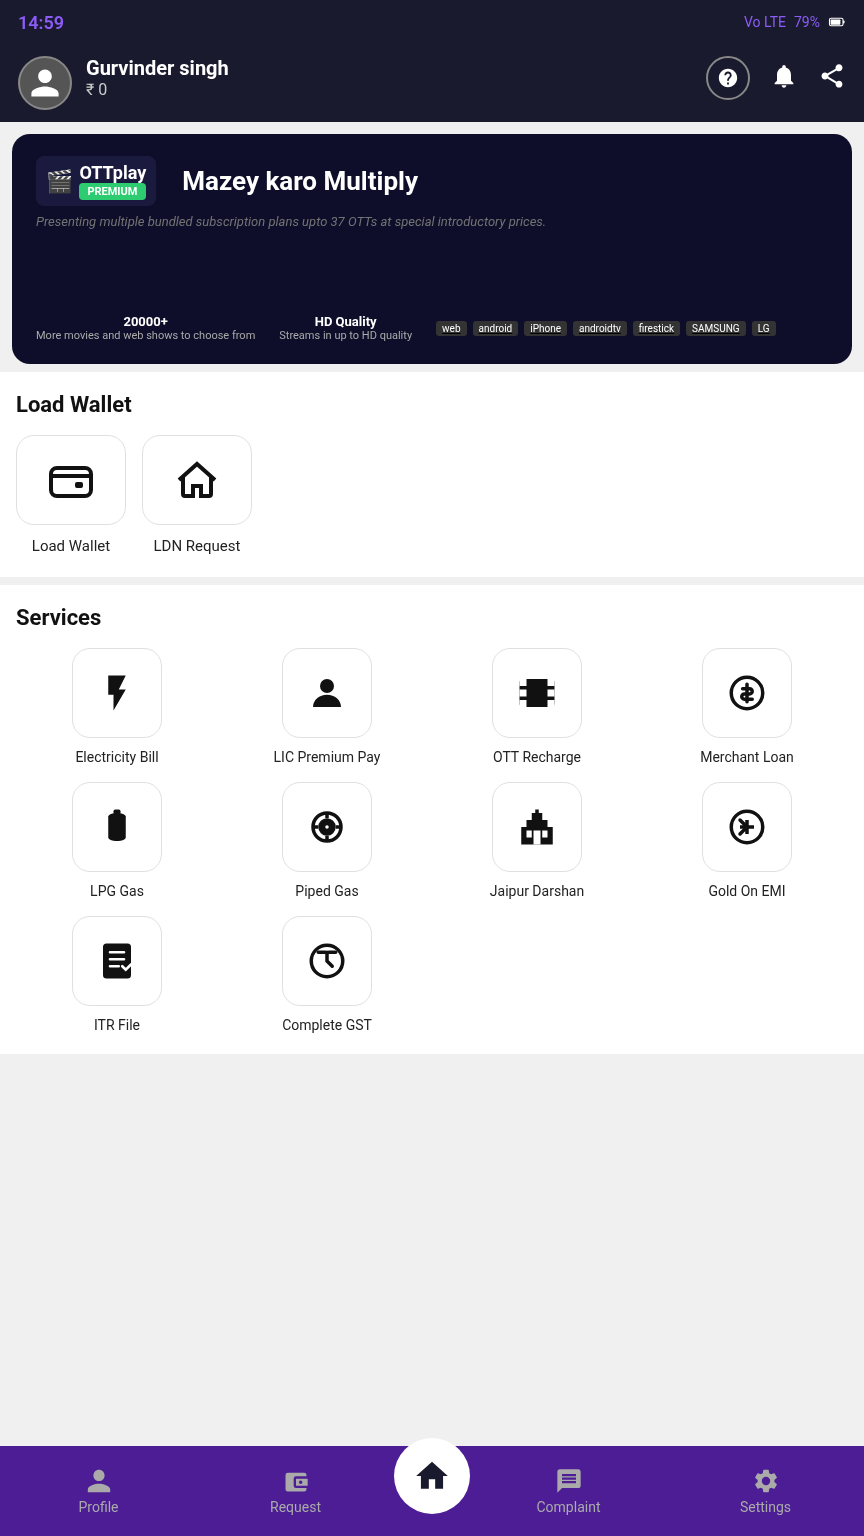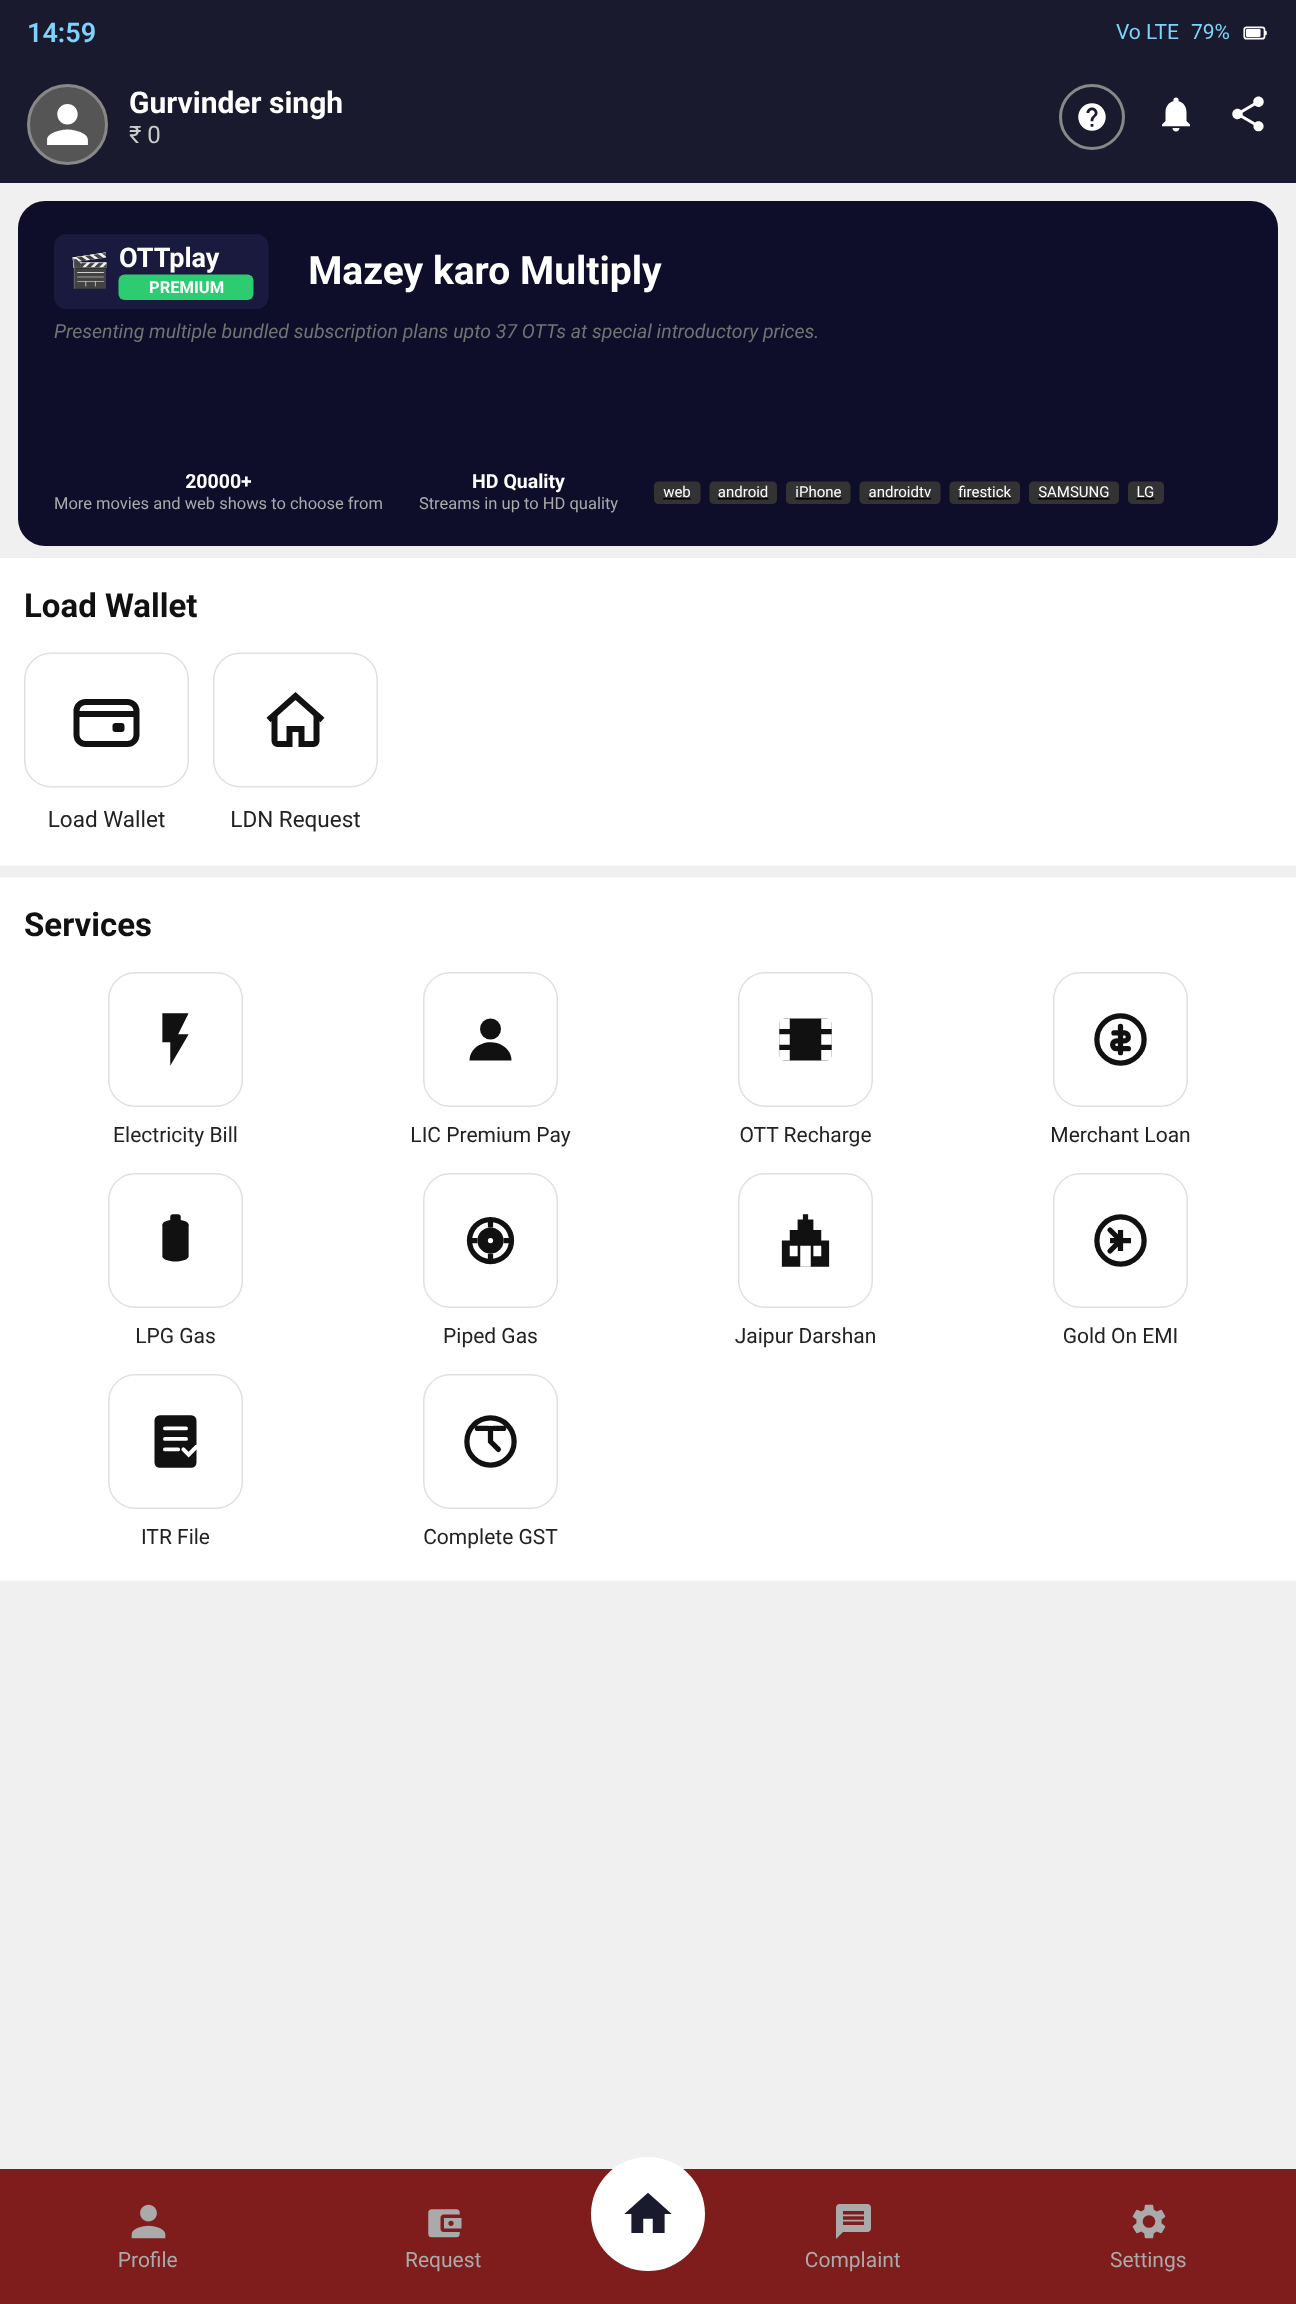--- a/index.html
+++ b/index.html
@@ -8,21 +8,21 @@
       font-family: 'Roboto', Arial, sans-serif;
       background: #f0f0f0;
       width: 864px;
       min-height: 1536px;
       overflow-x: hidden;
     }
 
     
     .status-bar {
       background: #1a1a2e;
-      color: #7dd3fc;
+      color: #8b5cf6;
       display: flex;
       justify-content: space-between;
       align-items: center;
       padding: 8px 18px;
       height: 44px;
     }
     .status-time { font-size: 18px; font-weight: 600; }
     .status-right { display: flex; align-items: center; gap: 8px; font-size: 14px; }
 
     
@@ -78,21 +78,21 @@
       padding: 6px 10px;
       display: flex; align-items: center; gap: 6px;
     }
     .ott-icon { font-size: 22px; }
     .ott-text { color: white; font-size: 18px; font-weight: 700; }
     .premium-badge {
       background: #2ecc71;
       color: white;
       font-size: 11px;
       font-weight: 700;
-      padding: 2px 20px;
+      padding: 2px 8px;
       border-radius: 4px;
       display: block;
       text-align: left;
     }
     .banner-tagline {
       color: white;
       font-size: 26px;
       font-weight: 700;
       margin-left: 10px;
     }
@@ -189,21 +189,21 @@
       line-height: 1.3;
     }
 
     
     .bottom-nav {
       position: fixed;
       bottom: 0;
       left: 0;
       width: 864px;
       height: 90px;
-      background: #7f1d1d;
+      background: #4c1d95;
       display: flex;
       align-items: center;
       justify-content: space-around;
     }
     .nav-item {
       display: flex;
       flex-direction: column;
       align-items: center;
       gap: 4px;
       cursor: pointer;

